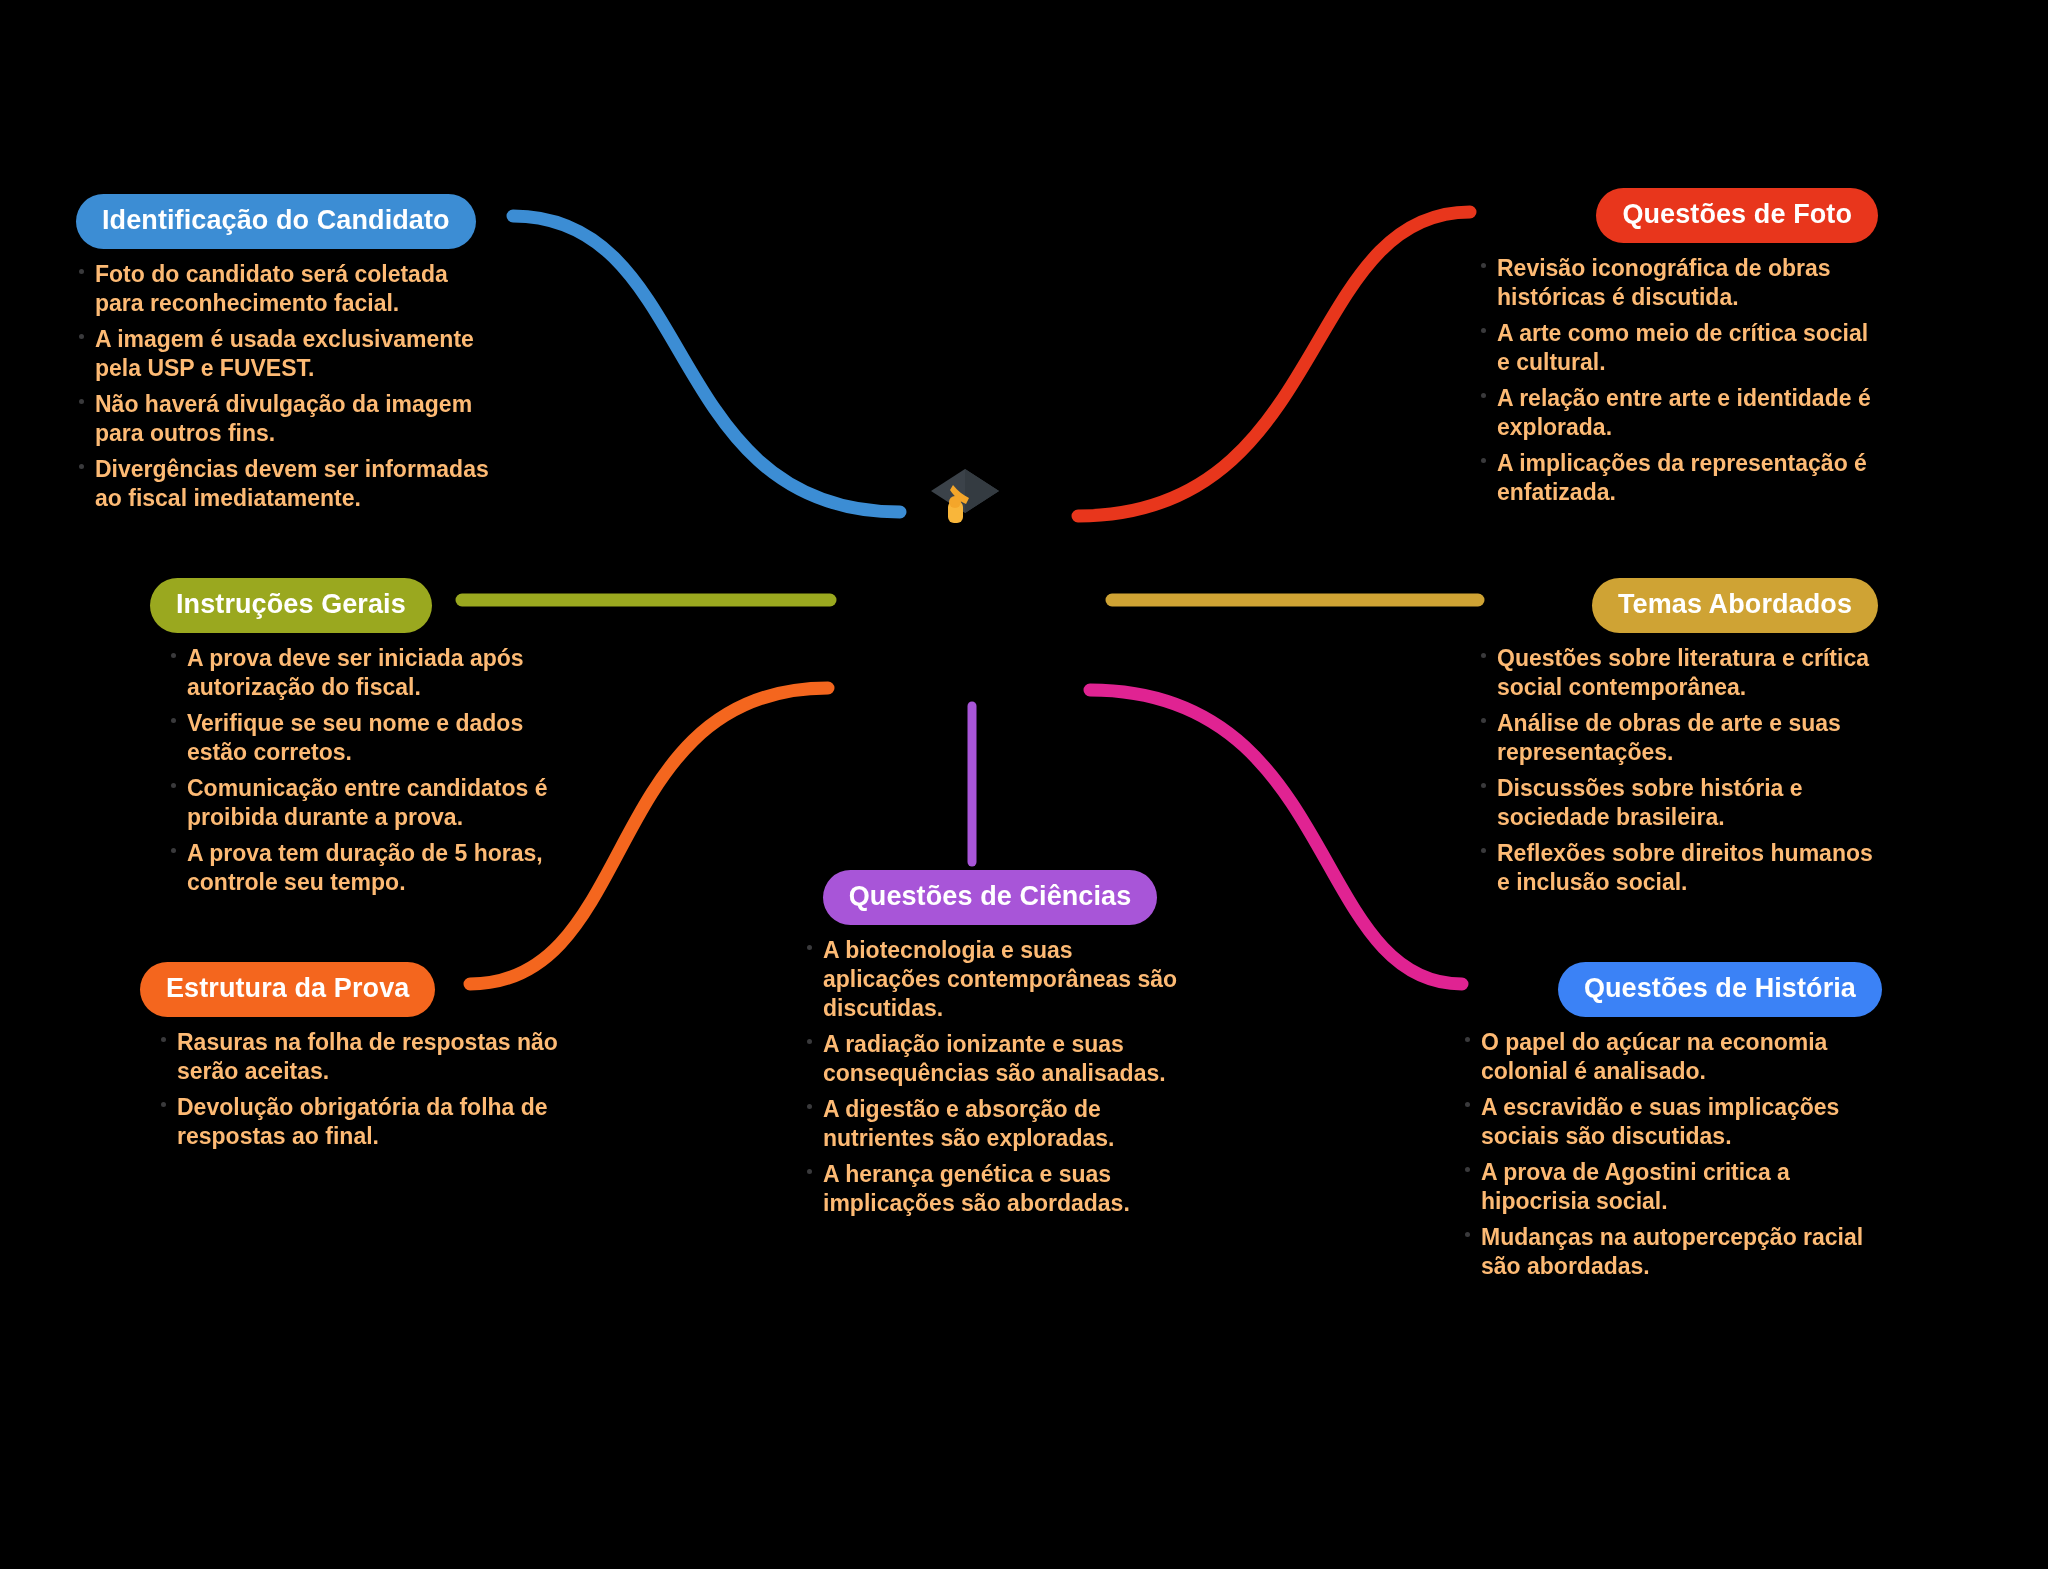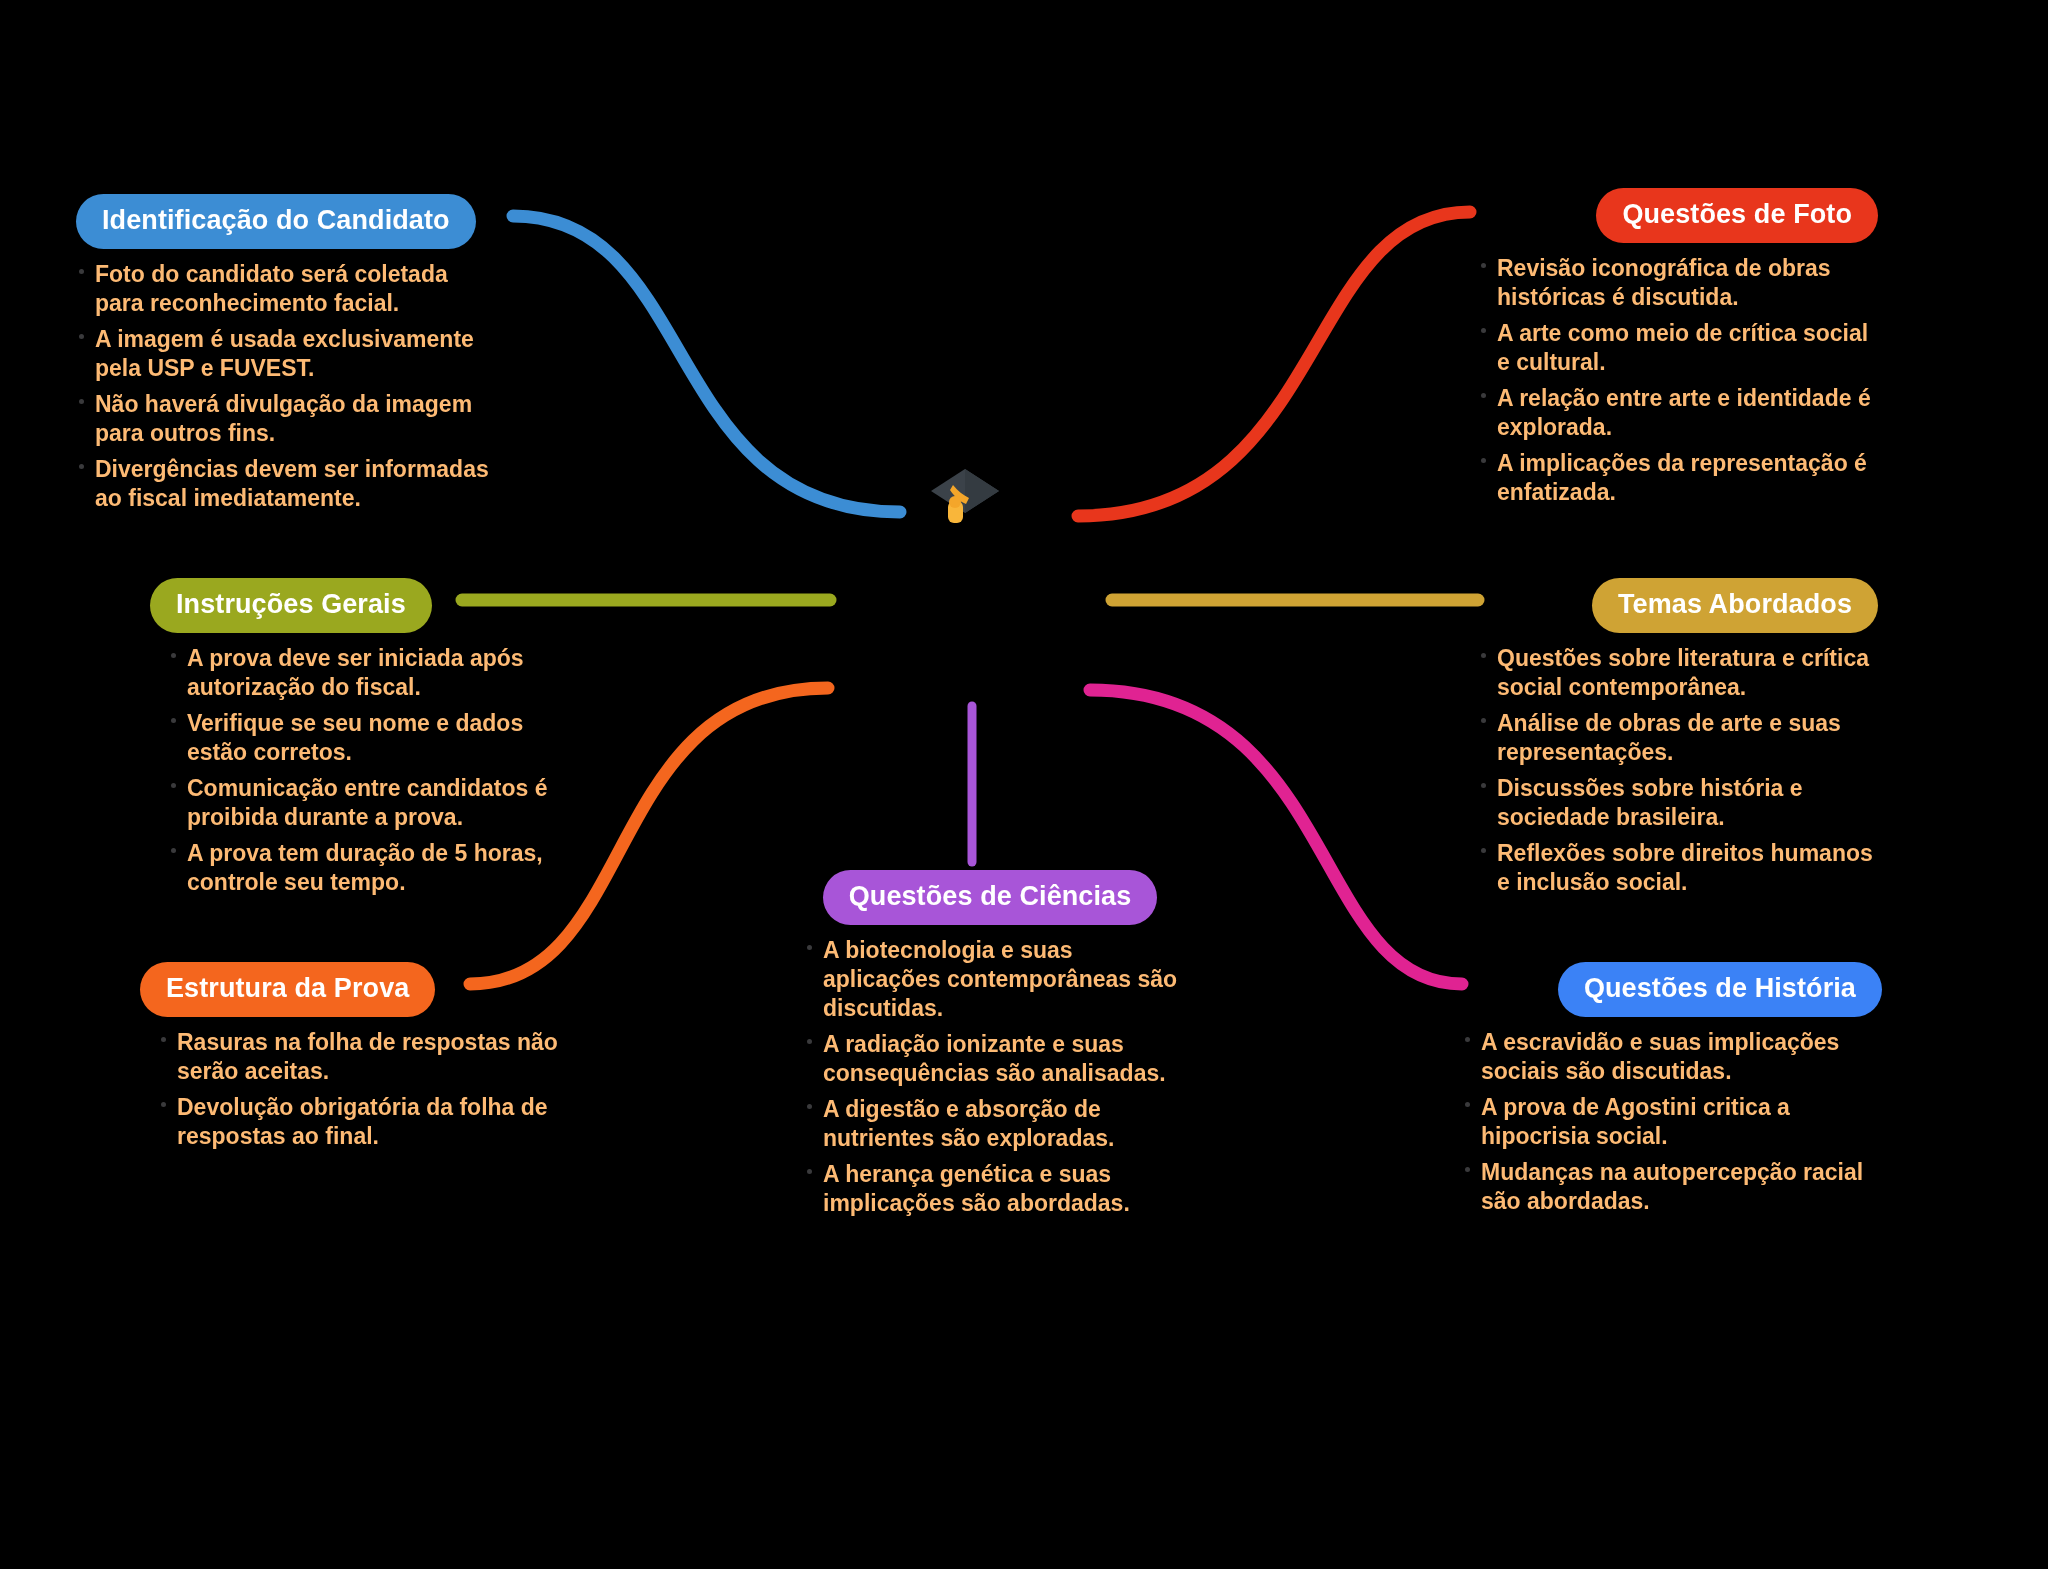--- a/index.html
+++ b/index.html
@@ -170,19 +170,20 @@
       <li>A digestão e absorção de nutrientes são exploradas.</li>
       <li>A herança genética e suas implicações são abordadas.</li>
     </ul>
   </div>
 
   <div class="branch" id="b-historia">
     <div class="pill-wrap right">
       <span class="pill" style="background:#3b82f6">Questões de História</span>
     </div>
     <ul class="points">
+      <li>O papel do açúcar na economia colonial é analisado.</li>
       <li>A escravidão e suas implicações sociais são discutidas.</li>
       <li>A prova de Agostini critica a hipocrisia social.</li>
       <li>Mudanças na autopercepção racial são abordadas.</li>
     </ul>
   </div>
 
 </div>
 
 </body></html>

